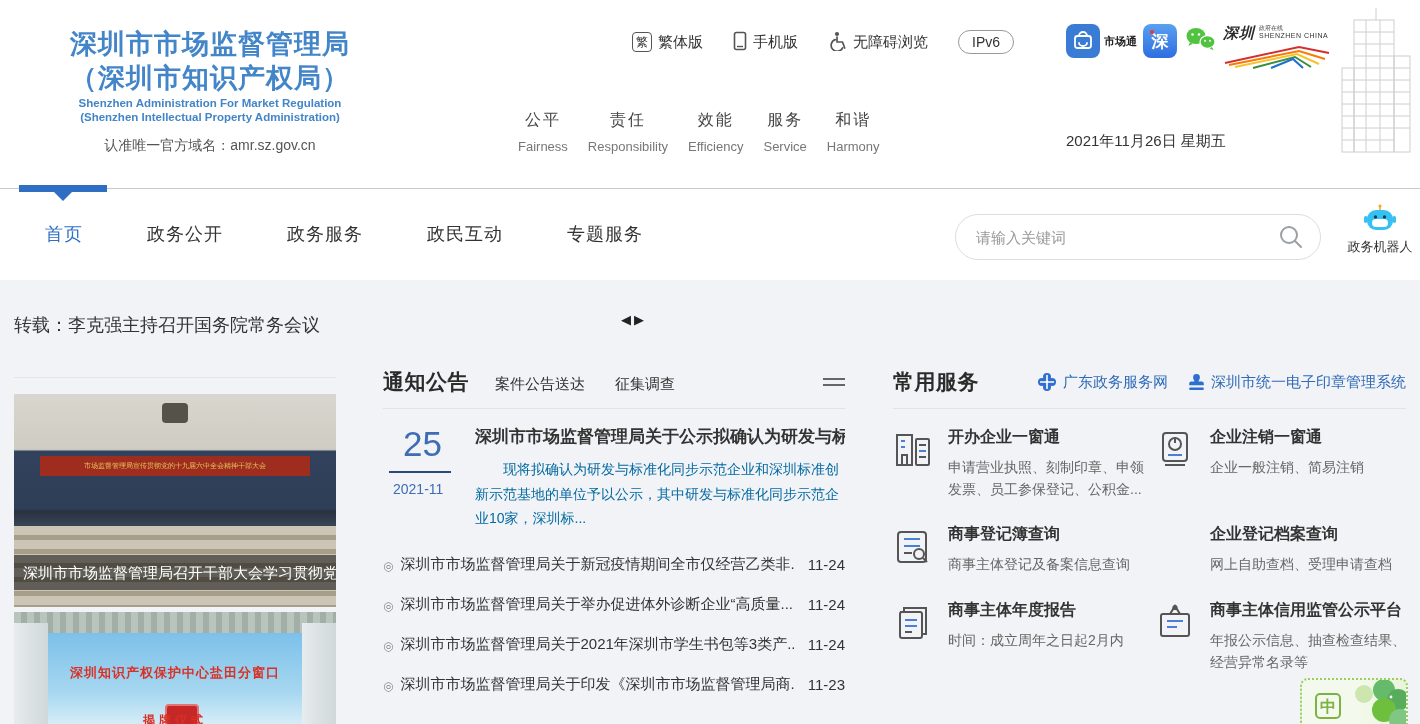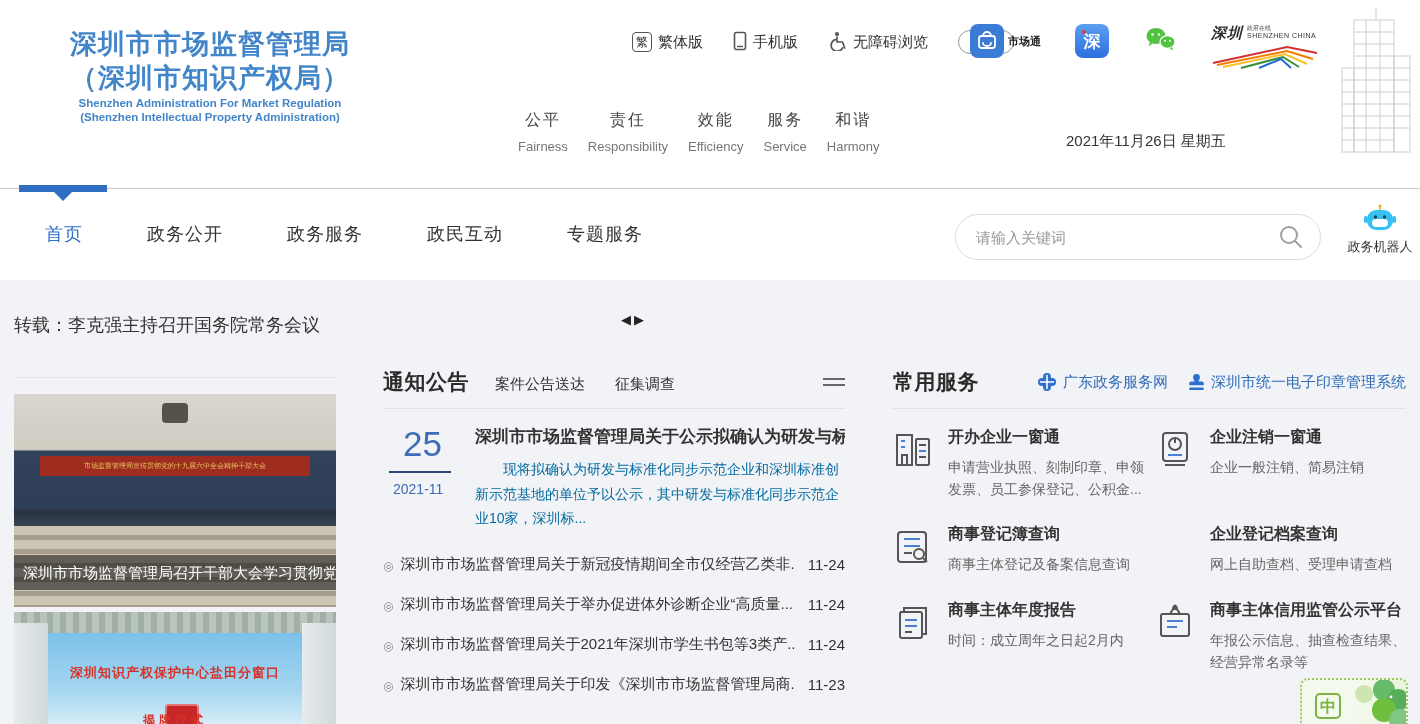--- a/index.html
+++ b/index.html
@@ -12,21 +12,21 @@
   .logo-block { position:absolute; left:30px; top:28px; width:360px; text-align:center; cursor:pointer; }
   .logo-cn { color:#4285c8; font-size:27px; font-weight:bold; line-height:1.25; letter-spacing:1px; }
   .logo-en { color:#4285c8; font-size:11.5px; font-weight:bold; line-height:1.3; }
   .logo-domain { color:#555; font-size:14px; margin-top:12px; }
 
   .utility-row { position:absolute; left:632px; top:30px; display:flex; align-items:center; gap:30px; }
   .util-link { display:flex; align-items:center; gap:6px; font-size:15px; color:#333; cursor:pointer; white-space:nowrap; }
   .fan-badge { display:inline-block; border:1px solid #555; border-radius:4px; font-size:12px; line-height:1; padding:3px 3px; color:#333; }
   .ipv6-pill { border:1px solid #999; border-radius:13px; padding:3px 13px; font-size:14px; color:#333; cursor:pointer; }
 
-  .apps-row { position:absolute; left:970px; top:24px; display:flex; align-items:flex-start; gap:34px; }
+  .apps-row { position:absolute; left:1066px; top:24px; display:flex; align-items:flex-start; gap:6px; }
   .app-item { display:flex; align-items:center; gap:4px; cursor:pointer; }
   .app-sq { width:34px; height:34px; border-radius:8px; display:flex; align-items:center; justify-content:center; }
   .market-sq { background:#3a7bd5; }
   .app-label { font-size:11px; font-weight:bold; color:#222; }
   .ishenzhen-sq { background:linear-gradient(180deg,#5aa0f0,#2e6ee0); position:relative; color:#fff; font-size:17px; font-weight:bold; }
   .ishenzhen-sq::after { content:""; position:absolute; top:6px; left:7px; width:4px; height:4px; border-radius:50%; background:#e53935; }
   .sz-logo { width:112px; cursor:pointer; }
   .sz-logo-top { display:flex; align-items:flex-start; gap:4px; }
   .sz-cn { font-size:15px; font-weight:bold; color:#2b2b2b; font-style:italic; letter-spacing:1px; }
   .sz-sub { font-size:6px; color:#444; line-height:1.4; }
@@ -125,20 +125,21 @@
 
 <div class="page">
 
   <header class="header">
 
     <div class="logo-block">
       <div class="logo-cn">深圳市市场监督管理局</div>
       <div class="logo-cn">（深圳市知识产权局）</div>
       <div class="logo-en">Shenzhen Administration For Market Regulation</div>
       <div class="logo-en">(Shenzhen Intellectual Property Administration)</div>
+      <div class="logo-domain">认准唯一官方域名：amr.sz.gov.cn</div>
     </div>
 
     <div class="utility-row">
       <span class="util-link">
         <span class="fan-badge">繁</span>
         <span>繁体版</span>
       </span>
       <span class="util-link">
         <span>
           <svg width="14" height="20" viewBox="0 0 14 20">

